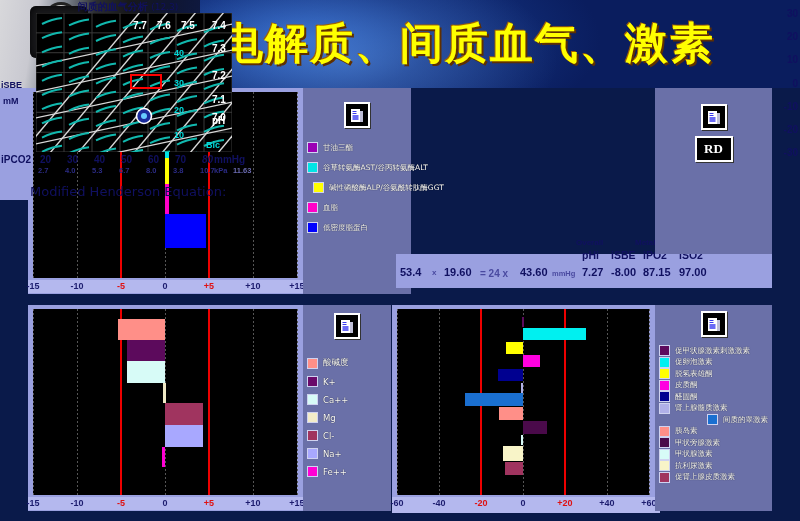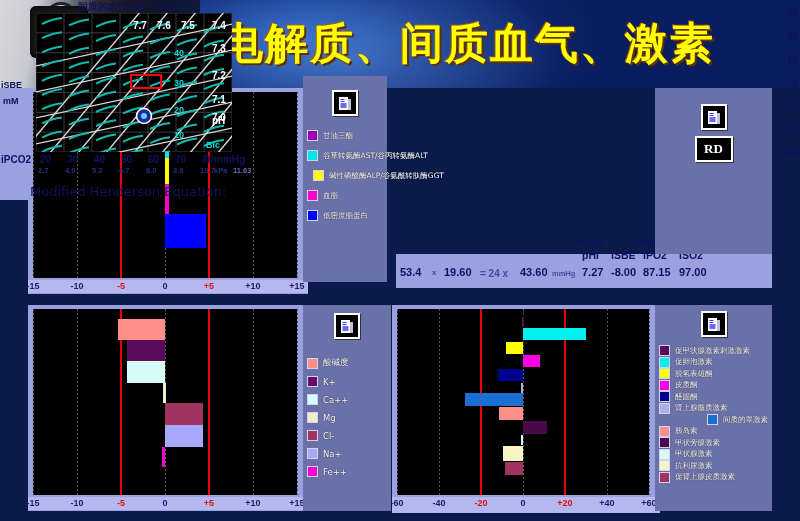--- a/index.html
+++ b/index.html
@@ -114,21 +114,21 @@
     <div class="axis" id="axis-lipids" style="left:0px;top:192px;width:280px;height:13px;">
         <span style="left: 5px;">-15</span>
         <span style="left: 49px;">-10</span>
         <span class="red" style="left: 93px;">-5</span>
         <span style="left: 137px;">0</span>
         <span class="red" style="left: 181px;">+5</span>
         <span style="left: 225px;">+10</span>
         <span style="left: 269px;">+15</span>
       </div>
   </div>
-  <div class="legend" style="left:303px;top:76px;width:84px;height:206px;">
+  <div class="legend" style="left:303px;top:88px;width:108px;height:206px;">
     <div class="lg-icon" style="margin-top:14px;">
       <svg width="14" height="15" viewBox="0 0 14 15">
         <rect x="1" y="1" width="9" height="13" fill="#fff"></rect>
         <rect x="2.5" y="3" width="4" height="1" fill="#3a3af0"></rect>
         <rect x="2.5" y="5" width="4" height="1" fill="#3a3af0"></rect>
         <rect x="2.5" y="7" width="6" height="5" fill="#6a6af5"></rect>
         <rect x="10" y="3" width="3" height="11" fill="#bfbfd8"></rect>
       </svg>
     </div>
     <div id="legend-lipids" style="margin-top:14px;">

